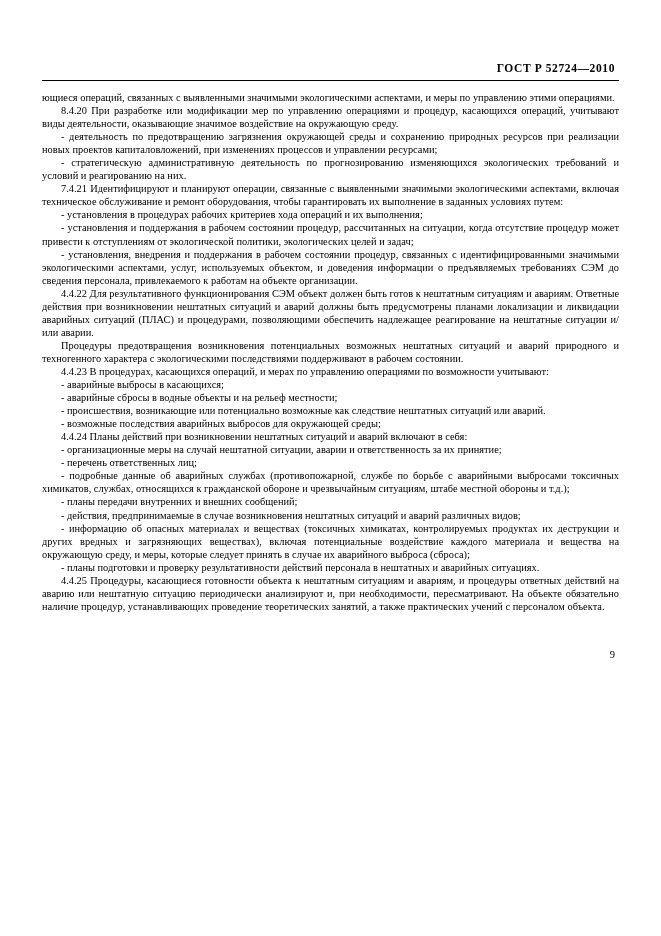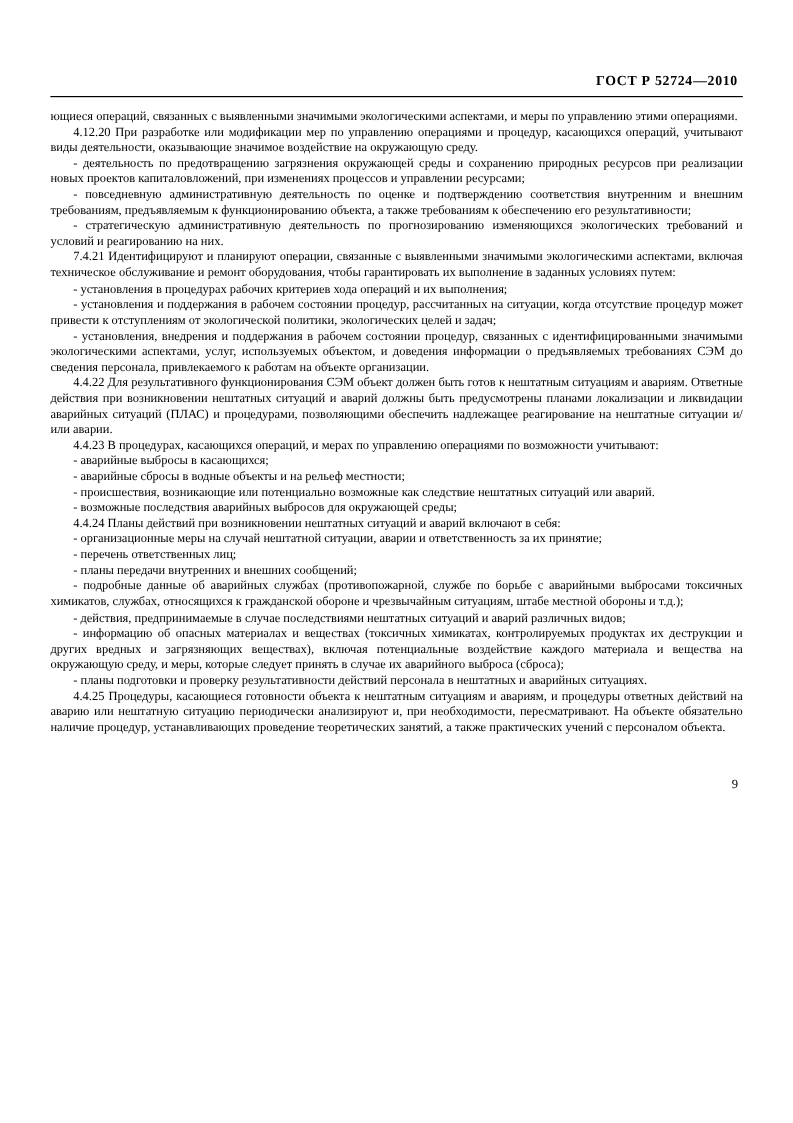--- a/index.html
+++ b/index.html
@@ -67,40 +67,40 @@
 </head>
 <body>
 
 <div class="page">
 
   <div class="header">ГОСТ Р 52724—2010</div>
   <div class="header-rule"></div>
 
   <div class="content">
     <p class="plain">ющиеся операций, связанных с выявленными значимыми экологическими аспектами, и меры по управлению этими операциями.</p>
-    <p class="ind">4.12.20  При разработке или модификации мер по управлению операциями и процедур, касающихся операций, учитывают виды деятельности, оказывающие значимое воздействие на окружающую среду.</p>
+    <p class="ind">8.4.20  При разработке или модификации мер по управлению операциями и процедур, касающихся операций, учитывают виды деятельности, оказывающие значимое воздействие на окружающую среду.</p>
     <p class="dash">- деятельность по предотвращению загрязнения окружающей среды и сохранению природных ресурсов при реализации новых проектов капиталовложений, при изменениях процессов и управлении ресурсами;</p>
-    <p class="dash">- повседневную административную деятельность по оценке и подтверждению соответствия внутренним и внешним требованиям, предъявляемым к функционированию объекта, а также требованиям к обеспечению его результативности;</p>
     <p class="dash">- стратегическую административную деятельность по прогнозированию изменяющихся экологических требований и условий и реагированию на них.</p>
     <p class="ind">7.4.21  Идентифицируют и планируют операции, связанные с выявленными значимыми экологическими аспектами, включая техническое обслуживание и ремонт оборудования, чтобы гарантировать их выполнение в заданных условиях путем:</p>
     <p class="dash">- установления в процедурах рабочих критериев хода операций и их выполнения;</p>
     <p class="dash">- установления и поддержания в рабочем состоянии процедур, рассчитанных на ситуации, когда отсутствие процедур может привести к отступлениям от экологической политики, экологических целей и задач;</p>
     <p class="dash">- установления, внедрения и поддержания в рабочем состоянии процедур, связанных с идентифицированными значимыми экологическими аспектами, услуг, используемых объектом, и доведения информации о предъявляемых требованиях СЭМ до сведения персонала, привлекаемого к работам на объекте организации.</p>
     <p class="ind">4.4.22  Для результативного функционирования СЭМ объект должен быть готов к нештатным ситуациям и авариям. Ответные действия при возникновении нештатных ситуаций и аварий должны быть предусмотрены планами локализации и ликвидации аварийных ситуаций (ПЛАС) и процедурами, позволяющими обеспечить надлежащее реагирование на нештатные ситуации и/или аварии.</p>
+    <p class="ind">Процедуры предотвращения возникновения потенциальных возможных нештатных ситуаций и аварий природного и техногенного характера с экологическими последствиями поддерживают в рабочем состоянии.</p>
     <p class="ind">4.4.23  В процедурах, касающихся операций, и мерах по управлению операциями по возможности учитывают:</p>
     <p class="dash">- аварийные выбросы в касающихся;</p>
     <p class="dash">- аварийные сбросы в водные объекты и на рельеф местности;</p>
     <p class="dash">- происшествия, возникающие или потенциально возможные как следствие нештатных ситуаций или аварий.</p>
     <p class="dash">- возможные последствия аварийных выбросов для окружающей среды;</p>
     <p class="ind">4.4.24  Планы действий при возникновении нештатных ситуаций и аварий включают в себя:</p>
     <p class="dash">- организационные меры на случай нештатной ситуации, аварии и ответственность за их принятие;</p>
     <p class="dash">- перечень ответственных лиц;</p>
+    <p class="dash">- подробные данные об аварийных службах (противопожарной, службе по борьбе с аварийными выбросами токсичных химикатов, службах, относящихся к гражданской обороне и чрезвычайным ситуациям, штабе местной обороны и т.д.);</p>
     <p class="dash">- планы передачи внутренних и внешних сообщений;</p>
-    <p class="dash">- подробные данные об аварийных службах (противопожарной, службе по борьбе с аварийными выбросами токсичных химикатов, службах, относящихся к гражданской обороне и чрезвычайным ситуациям, штабе местной обороны и т.д.);</p>
-    <p class="dash">- действия, предпринимаемые в случае последствиями нештатных ситуаций и аварий различных видов;</p>
+    <p class="dash">- действия, предпринимаемые в случае возникновения нештатных ситуаций и аварий различных видов;</p>
     <p class="dash">- информацию об опасных материалах и веществах (токсичных химикатах, контролируемых продуктах их деструкции и других вредных и загрязняющих веществах), включая потенциальные воздействие каждого материала и вещества на окружающую среду, и меры, которые следует принять в случае их аварийного выброса (сброса);</p>
     <p class="dash">- планы подготовки и проверку результативности действий персонала в нештатных и аварийных ситуациях.</p>
     <p class="ind">4.4.25  Процедуры, касающиеся готовности объекта к нештатным ситуациям и авариям, и процедуры ответных действий на аварию или нештатную ситуацию периодически анализируют и, при необходимости, пересматривают. На объекте обязательно наличие процедур, устанавливающих проведение теоретических занятий, а также практических учений с персоналом объекта.</p>
   </div>
 
   <div class="footer-page">9</div>
 
 </div>
 
 </body></html>

